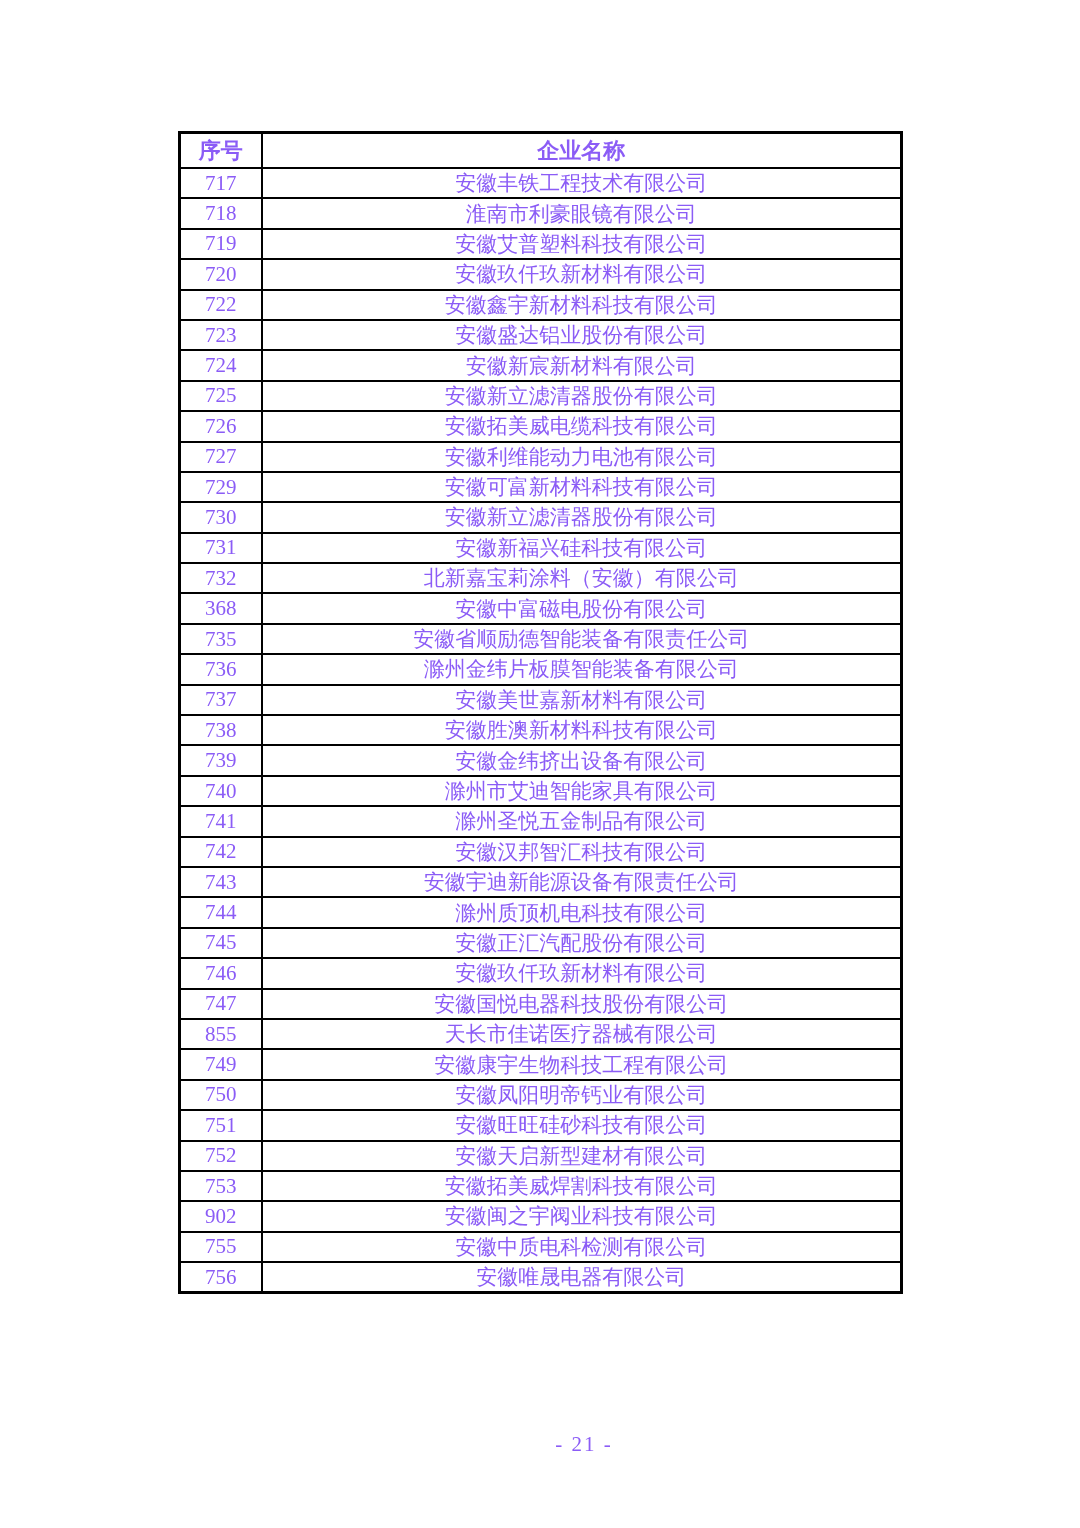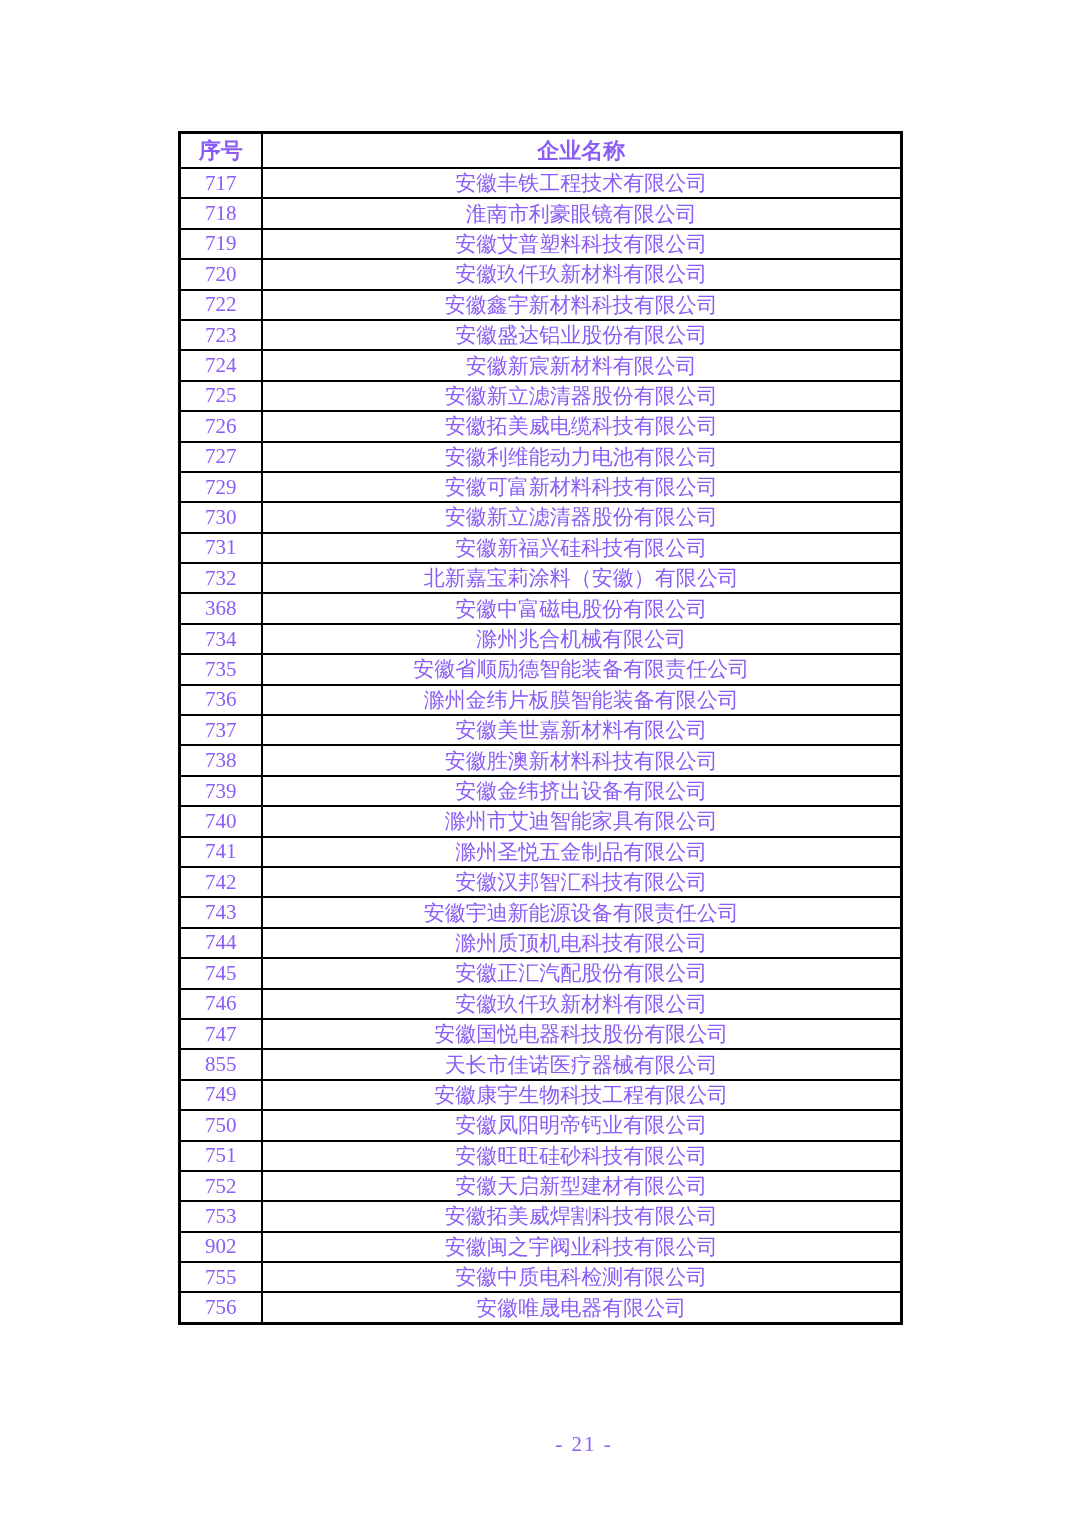--- a/index.html
+++ b/index.html
@@ -129,24 +129,20 @@
         </tr>
         <tr>
           <td>732</td>
           <td>北新嘉宝莉涂料（安徽）有限公司</td>
         </tr>
         <tr>
           <td>368</td>
           <td>安徽中富磁电股份有限公司</td>
         </tr>
         <tr>
-          <td>734</td>
-          <td>滁州兆合机械有限公司</td>
-        </tr>
-        <tr>
           <td>735</td>
           <td>安徽省顺励德智能装备有限责任公司</td>
         </tr>
         <tr>
           <td>736</td>
           <td>滁州金纬片板膜智能装备有限公司</td>
         </tr>
         <tr>
           <td>737</td>
           <td>安徽美世嘉新材料有限公司</td>

